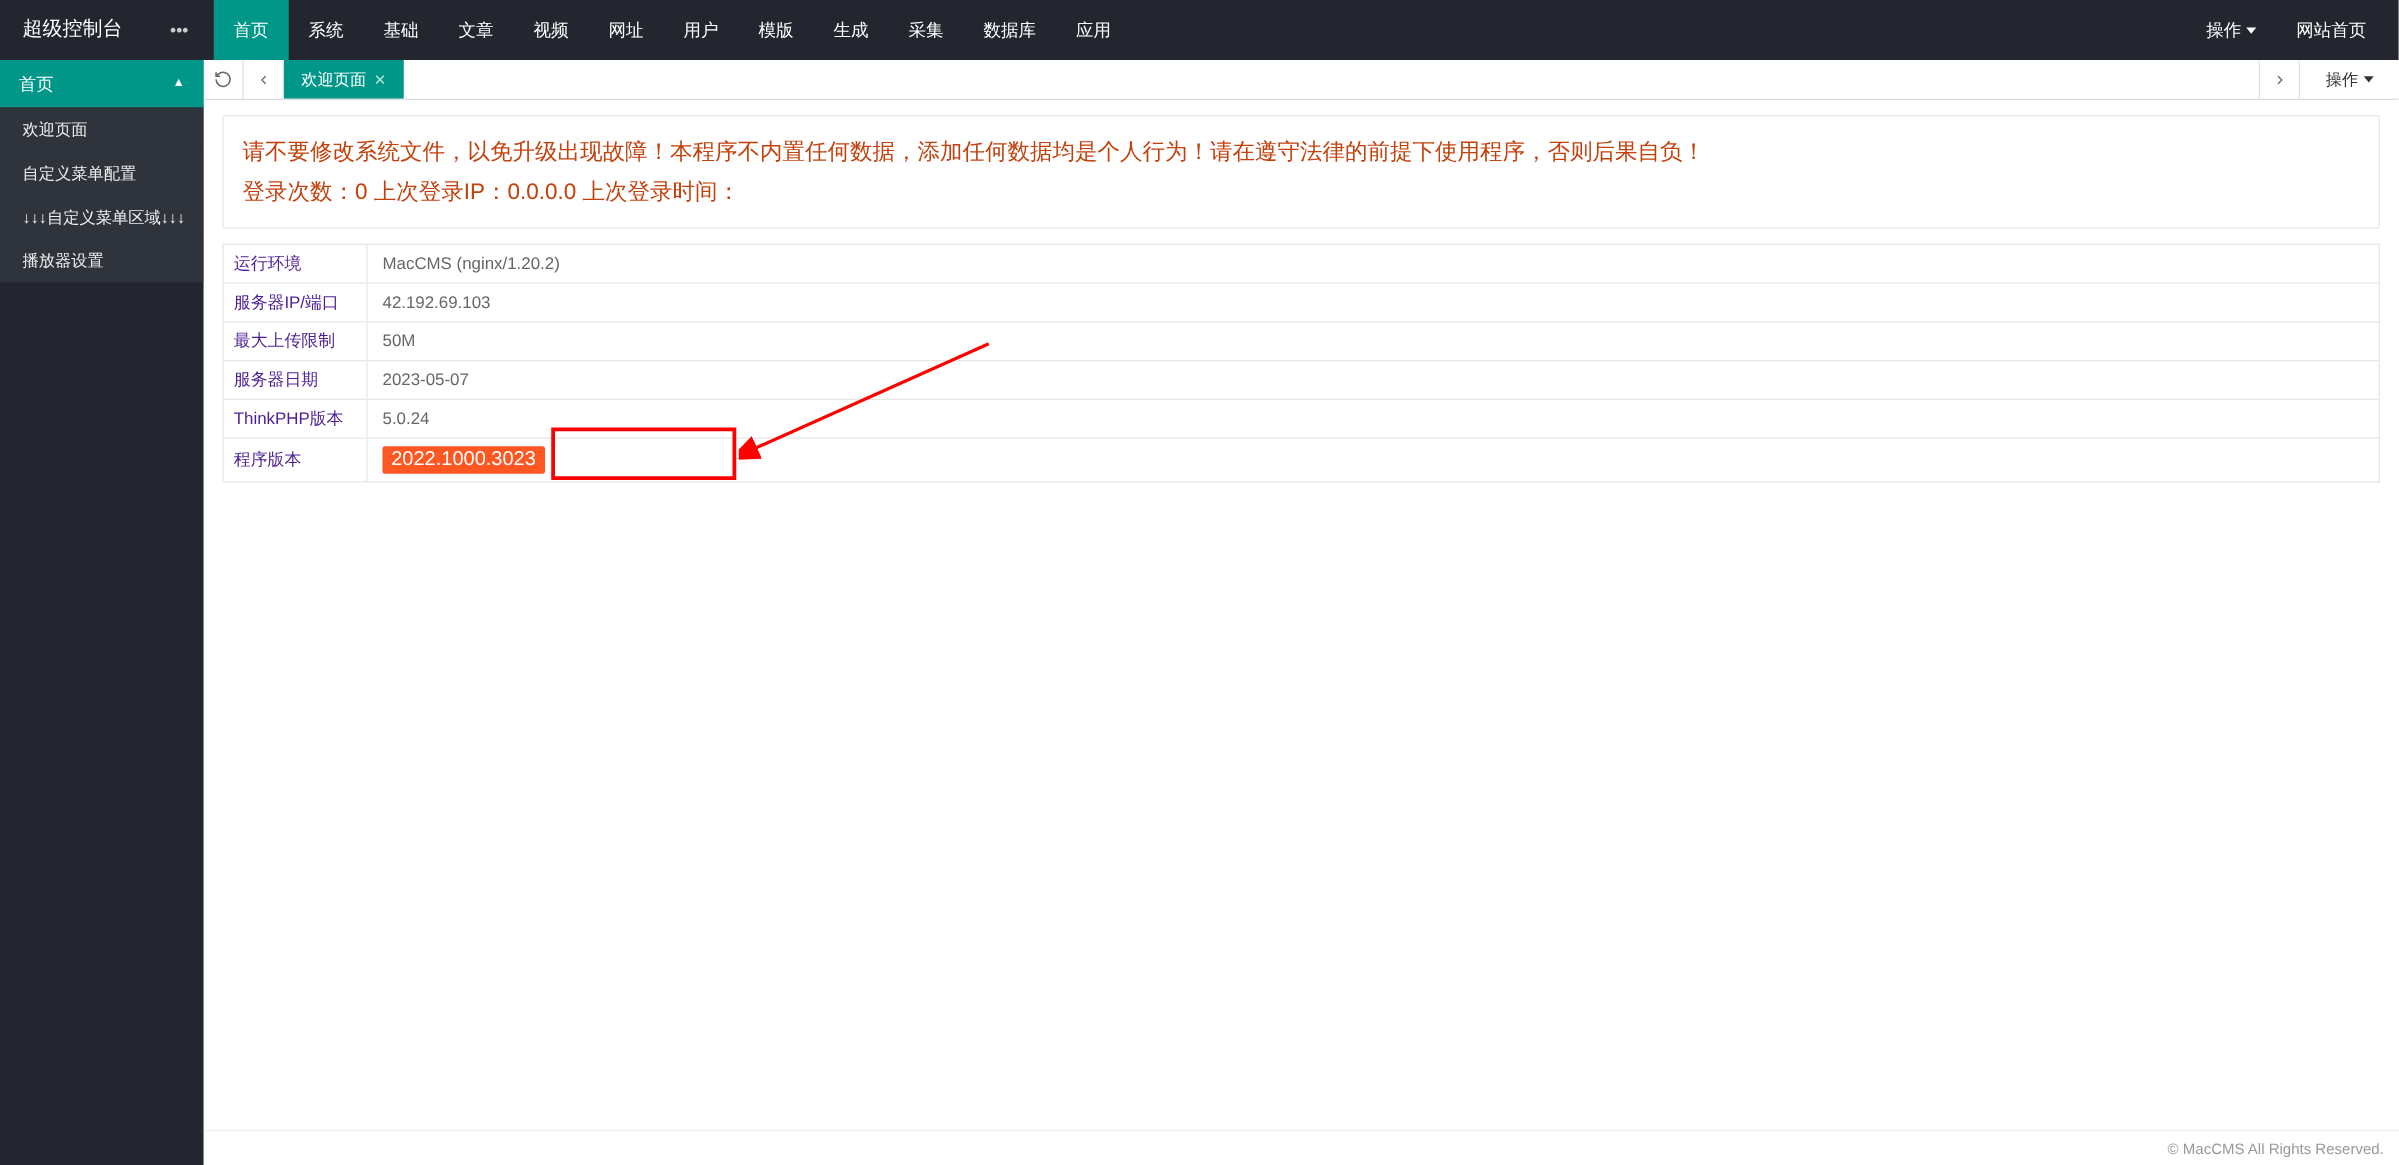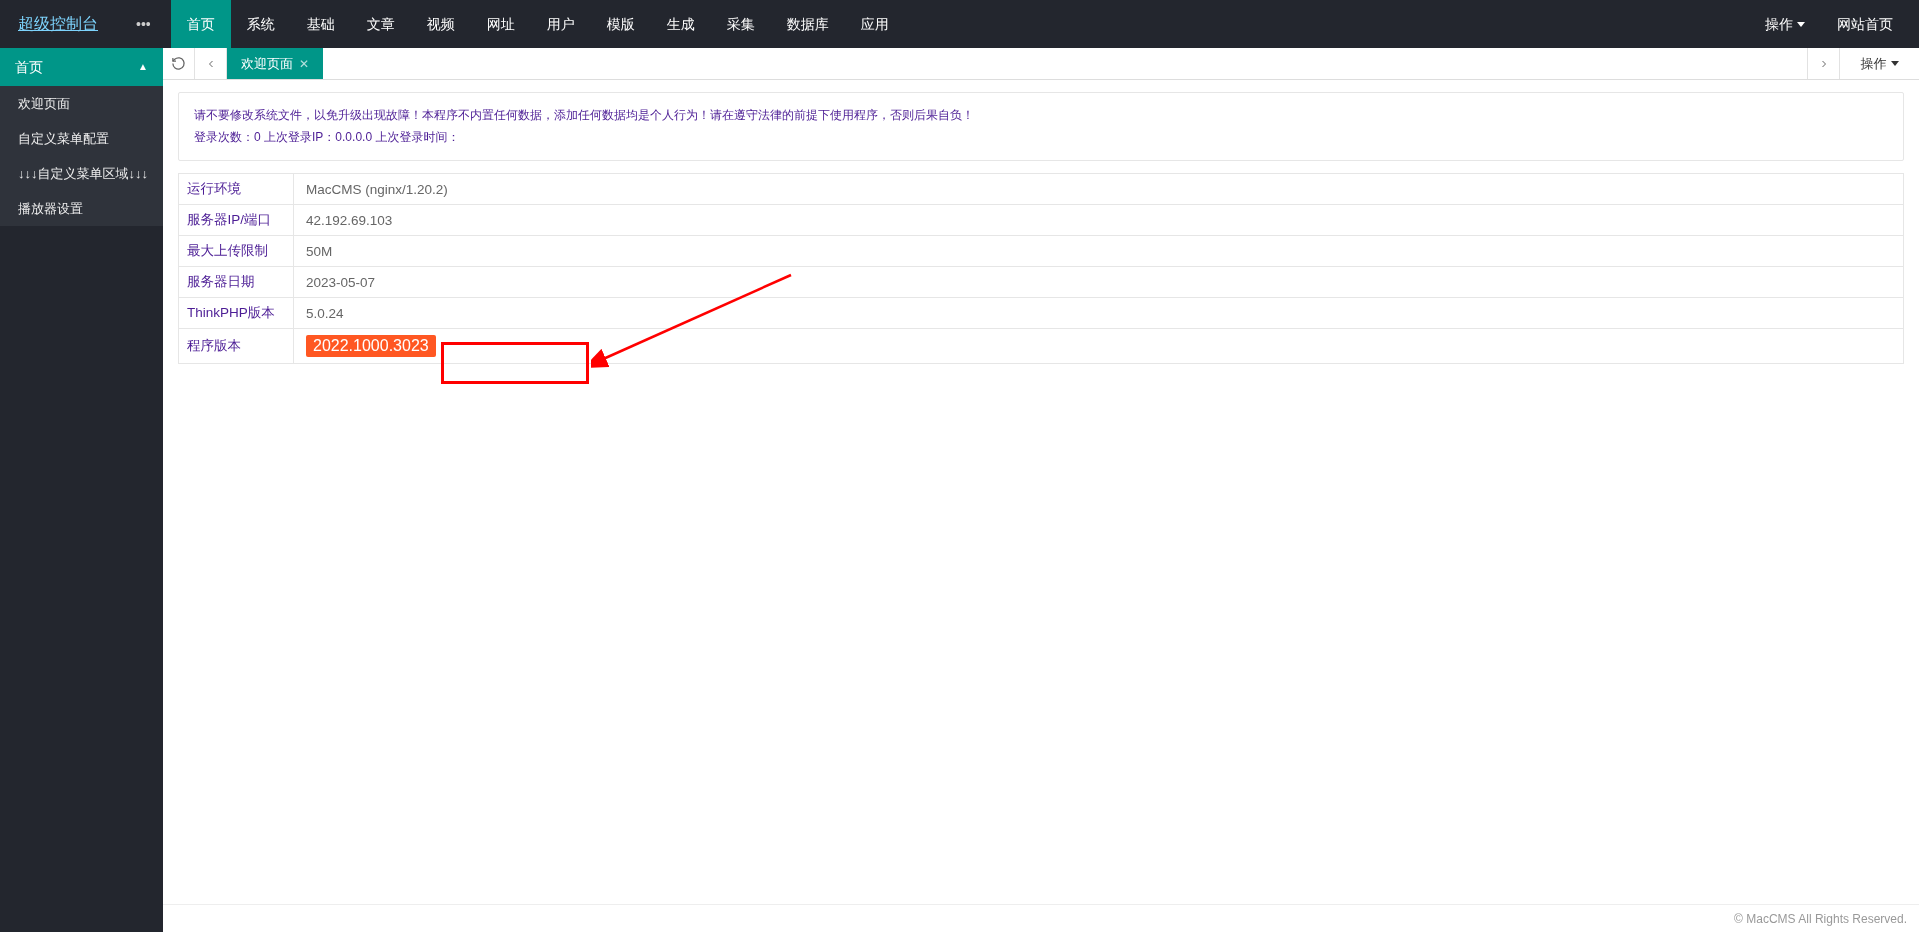--- a/index.html
+++ b/index.html
@@ -2,21 +2,21 @@
 <html><head>
 <meta charset="utf-8">
 <style>
 * { margin: 0; padding: 0; box-sizing: border-box; }
 body { font-family: "PingFang SC","Helvetica Neue",Helvetica,Arial,"Microsoft Yahei",sans-serif; font-size: 14px; color: #333; background: #fff; overflow: hidden; }
 
 .layout { display: flex; flex-direction: column; height: 100vh; }
 
 
 .header { height: 48px; background: #23262E; display: flex; align-items: center; color: #fff; flex: 0 0 48px; }
-.logo { color: #7dd3fc; padding: 0 18px; font-size: 16px; height: 48px; line-height: 48px; text-decoration: underline; }
+.logo { color: #ffffff; padding: 0 18px; font-size: 16px; height: 48px; line-height: 48px; }
 .nav { display: flex; align-items: center; height: 48px; }
 .nav-ellipsis { color: #ccc; padding: 0 20px; height: 48px; line-height: 48px; cursor: pointer; }
 .nav-item { color: #fff; padding: 0 16px; height: 48px; line-height: 48px; cursor: pointer; font-size: 14px; }
 .nav-item.active { background: #009688; }
 .header-right { margin-left: auto; display: flex; align-items: center; padding-right: 10px; height: 48px; }
 .header-right .nav-item { display: flex; align-items: center; gap: 4px; }
 
 
 .body { display: flex; flex: 1; min-height: 0; }
 
@@ -33,21 +33,21 @@
 .tabs-bar { height: 32px; display: flex; align-items: stretch; border-bottom: 1px solid #ddd; }
 .tabs-ctrl { width: 32px; flex: 0 0 32px; display: flex; align-items: center; justify-content: center; border-right: 1px solid #e2e2e2; cursor: pointer; color: #666; }
 .tabs-ctrl.right-border { border-left: 1px solid #e2e2e2; border-right: none; }
 .tabs-list { flex: 1; display: flex; align-items: stretch; overflow: hidden; }
 .tab { display: flex; align-items: center; padding: 0 14px; background: #009688; color: #fff; font-size: 13px; gap: 6px; cursor: pointer; }
 .tab-close { font-size: 12px; opacity: 0.7; }
 .tabs-actions { width: 80px; flex: 0 0 80px; display: flex; align-items: center; justify-content: center; border-left: 1px solid #e2e2e2; cursor: pointer; color: #333; font-size: 13px; gap: 4px; }
 
 
 .content { flex: 1; padding: 12px 15px 0 15px; overflow: auto; position: relative; }
-.notice { border: 1px solid #e6e6e6; border-radius: 2px; padding: 12px 15px; font-size: 12px; color: #4c1d95; line-height: 1.8; margin-bottom: 12px; }
+.notice { border: 1px solid #e6e6e6; border-radius: 2px; padding: 12px 15px; font-size: 18px; color: #c2410c; line-height: 1.8; margin-bottom: 12px; }
 .info-table { border: 1px solid #e6e6e6; border-bottom: none; font-size: 13.5px; }
 .info-row { display: flex; border-bottom: 1px solid #e6e6e6; min-height: 30px; }
 .info-label { width: 115px; flex: 0 0 115px; padding: 6px 8px; color: #4c1d95; border-right: 1px solid #e6e6e6; display: flex; align-items: center; }
 .info-value { flex: 1; padding: 6px 12px; color: #666; display: flex; align-items: center; }
 .version-badge { background: #FF5722; color: #fff; padding: 2px 7px; border-radius: 2px; font-size: 16px; }
 
 
 .annot { position: absolute; left: 278px; top: 262px; width: 148px; height: 42px; border: 3px solid #FF0000; pointer-events: none; }
 .arrow-svg { position: absolute; left: 428px; top: 185px; pointer-events: none; }
 

